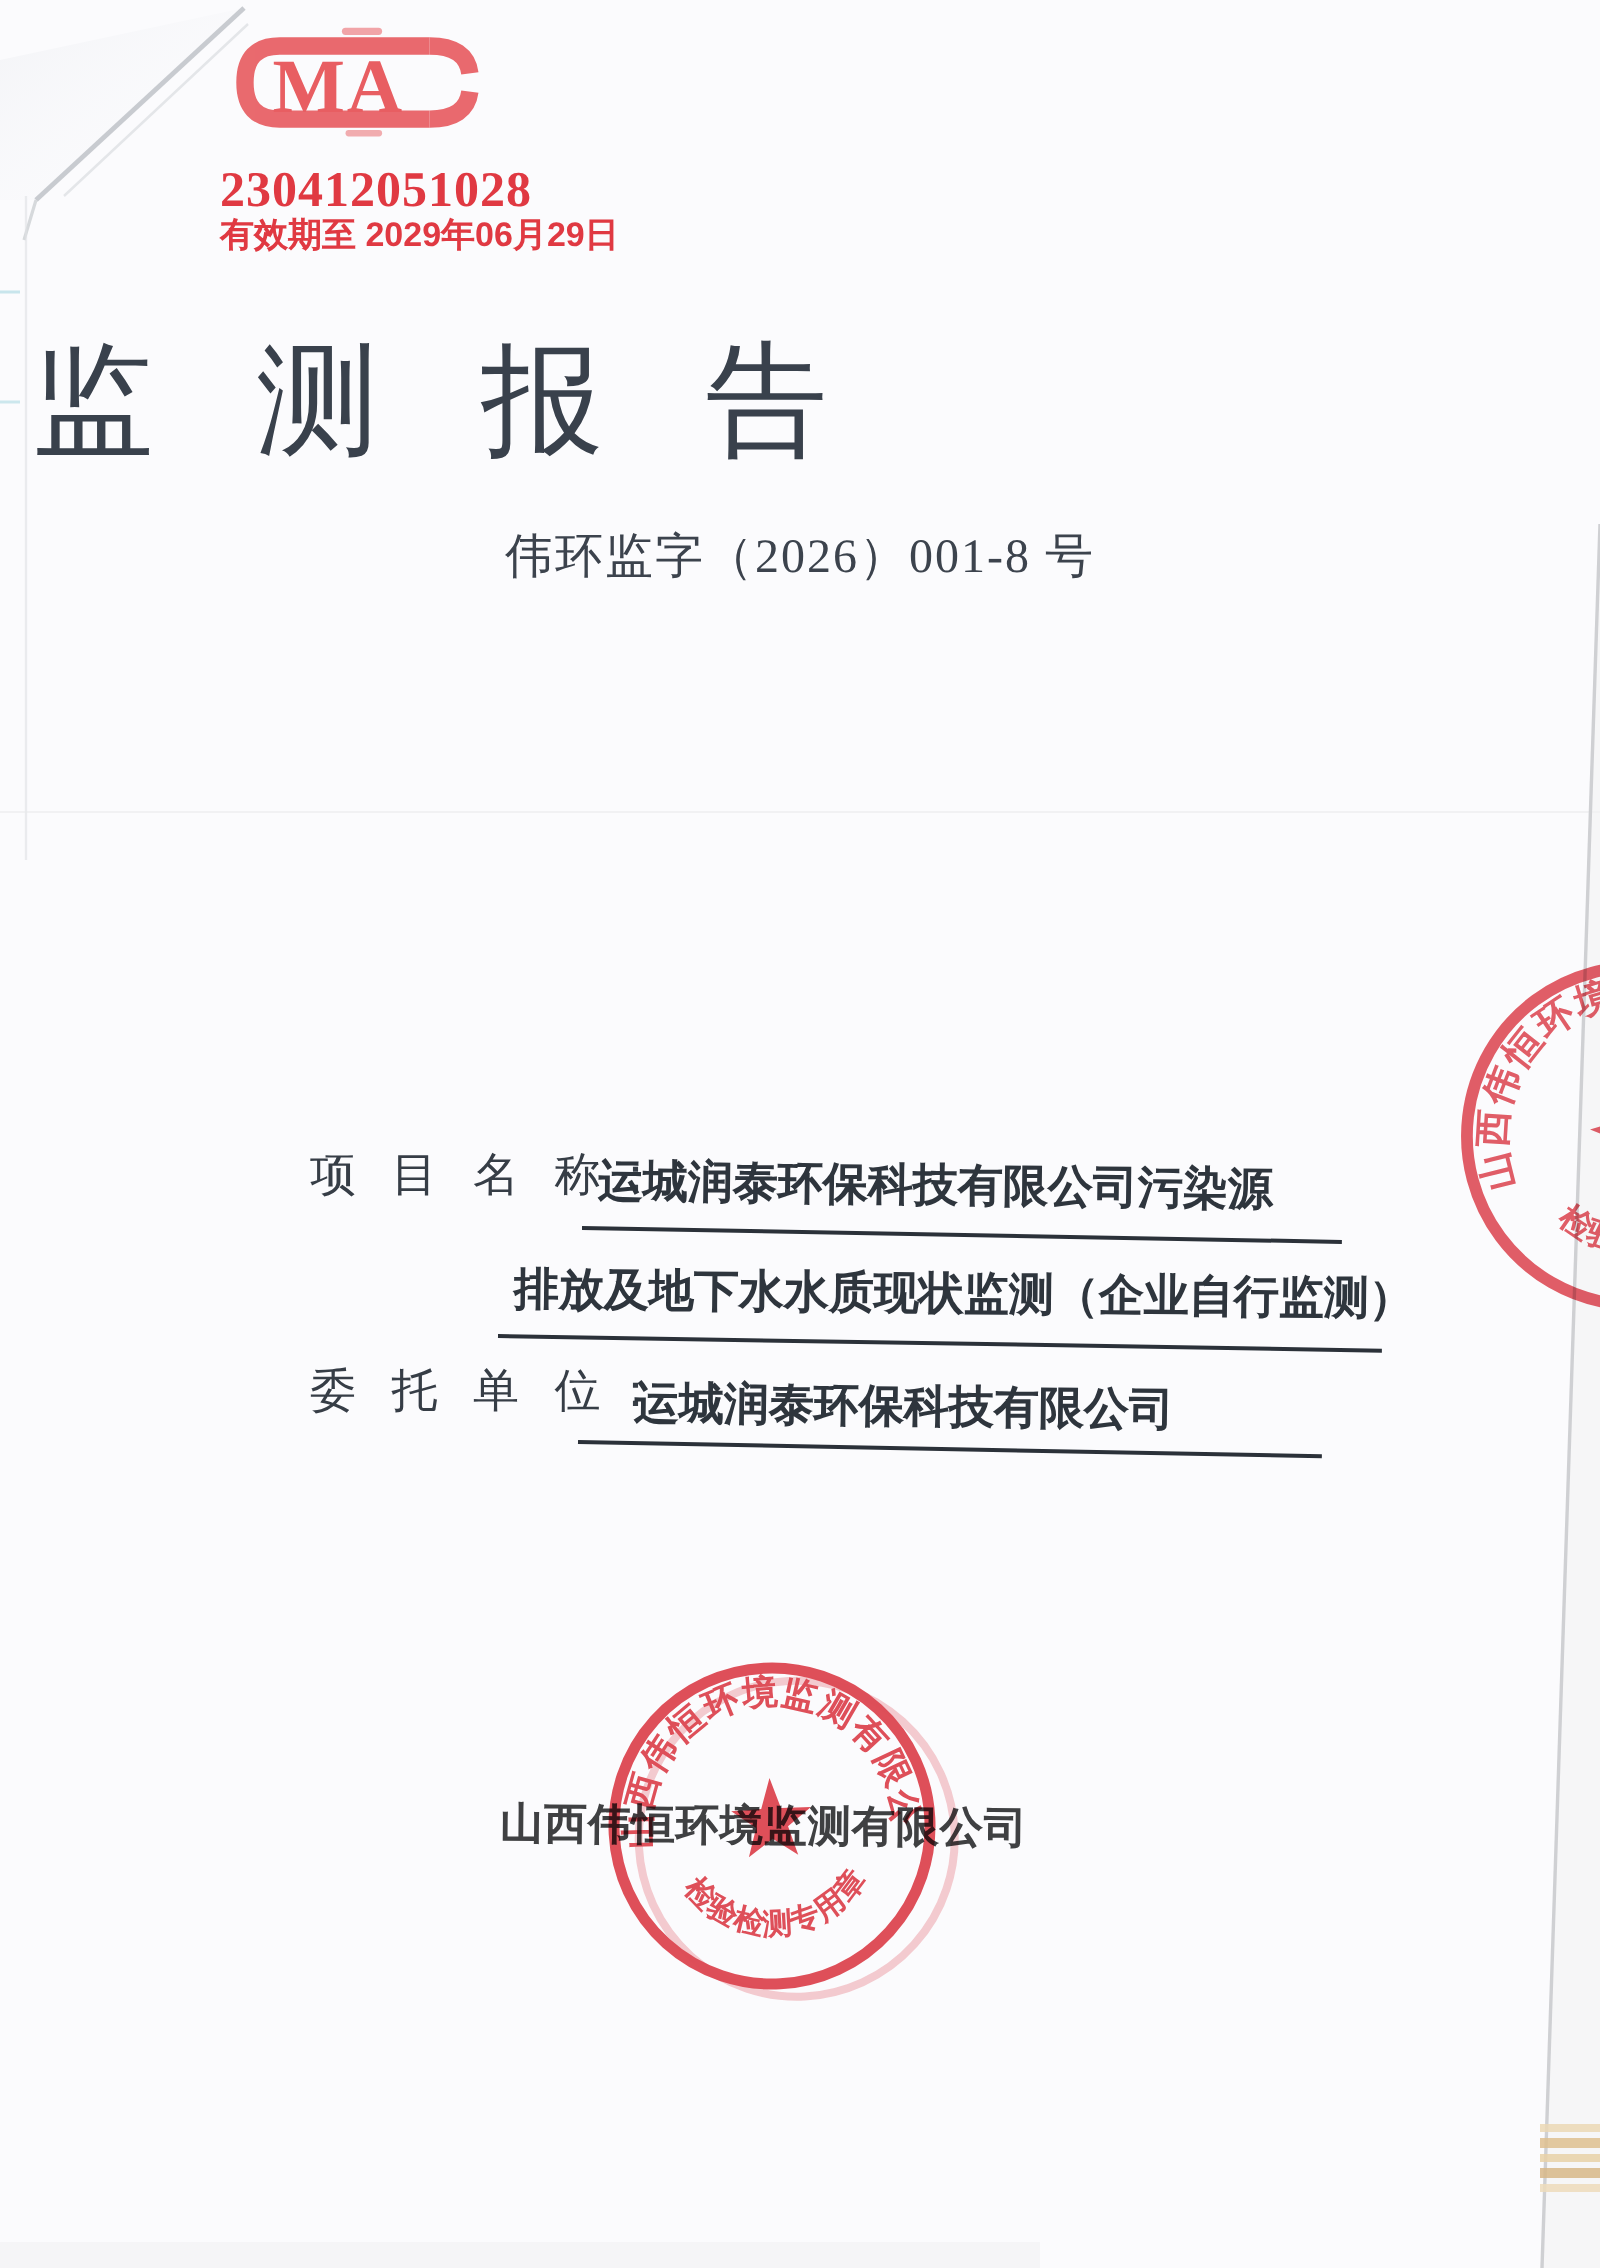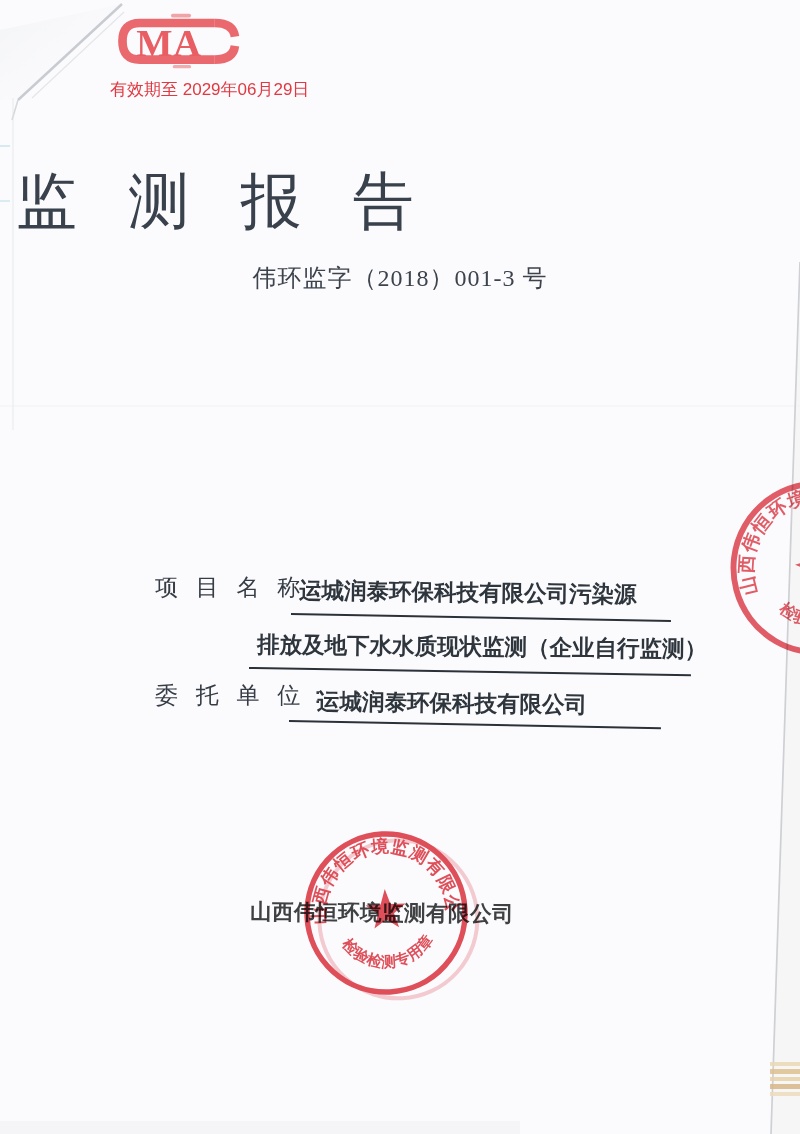--- a/index.html
+++ b/index.html
@@ -11,21 +11,21 @@
   .abs{position:absolute;}
   
   #artifacts{left:0;top:0;pointer-events:none;}
   
   .cma{left:110px;top:12px;width:180px;color:#e43a42;}
   .cma .num{
     font-weight:bold;font-size:25px;letter-spacing:.5px;line-height:1;
     margin-top:2px;color:#e43a42;white-space:nowrap;
   }
   .cma .validity{
-    font-weight:normal;font-size:17px;line-height:1.15;letter-spacing:0;
+    font-weight:bold;font-size:17px;line-height:1.15;letter-spacing:0;
     color:#e43a42;white-space:nowrap;font-family:"Liberation Sans",sans-serif;
   }
   .stamp{mix-blend-mode:multiply;}
   
   .title{
     left:16px;top:168px;width:800px;text-align:left;
     font-size:61px;line-height:1.1;color:#39414c;font-weight:500;
     word-spacing:36px;white-space:nowrap;
   }
   .report-no{
@@ -88,25 +88,26 @@
   <svg width="142" height="64" viewBox="0 0 150 70">
     <g stroke="#ec5f63" fill="none" stroke-width="9.5" opacity=".92">
       <path d="M 112 12 H 30 Q 11 12 11 32 Q 11 52 30 52 H 112"></path>
       <path d="M 112 12 Q 132 12 134 27"></path>
       <path d="M 112 52 Q 132 52 134 37"></path>
     </g>
     <rect x="64" y="2" width="22" height="4" rx="2" fill="#ec5f63" opacity=".55"></rect>
     <rect x="66" y="58" width="20" height="3.5" rx="1.7" fill="#ec5f63" opacity=".5"></rect>
     <text x="62" y="48" text-anchor="middle" font-size="42" font-weight="bold" font-family="Liberation Serif, serif" fill="#ec5f63" letter-spacing="1">MA</text>
   </svg>
+  <div class="num">230412051028</div>
   <div class="validity">有效期至 2029年06月29日</div>
 </div>
 
 <div class="abs title">监 测 报 告</div>
-<div class="abs report-no">伟环监字（2018）001-3 号</div>
+<div class="abs report-no">伟环监字（2026）001-8 号</div>
 
 <div class="abs f-label" style="left:155px;top:572px;">项 目 名 称：</div>
 <div class="abs f-value" style="left:299px;top:575px;transform:rotate(.7deg);">运城润泰环保科技有限公司污染源</div>
 <div class="abs f-line" style="left:291px;top:613px;width:380px;transform:rotate(1.05deg);"></div>
 <div class="abs f-value" style="left:257px;top:629px;transform:rotate(.6deg);">排放及地下水水质现状监测（企业自行监测）</div>
 <div class="abs f-line" style="left:249px;top:667px;width:442px;transform:rotate(.95deg);"></div>
 <div class="abs f-label" style="left:155px;top:680px;text-align:right;">委 托 单 位：</div>
 <div class="abs f-value" style="left:317px;top:686px;transform:rotate(.7deg);">运城润泰环保科技有限公司</div>
 <div class="abs f-line" style="left:289px;top:720px;width:372px;transform:rotate(1.1deg);"></div>
 

